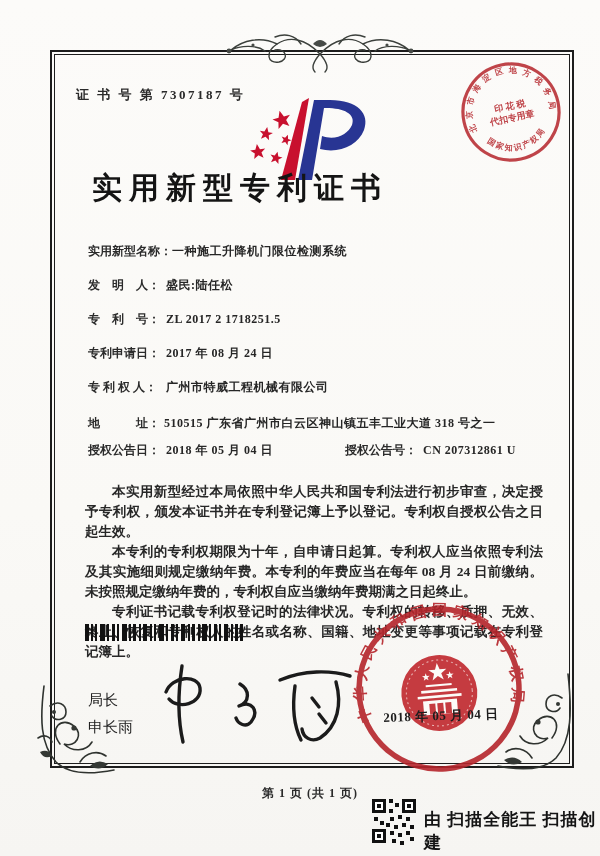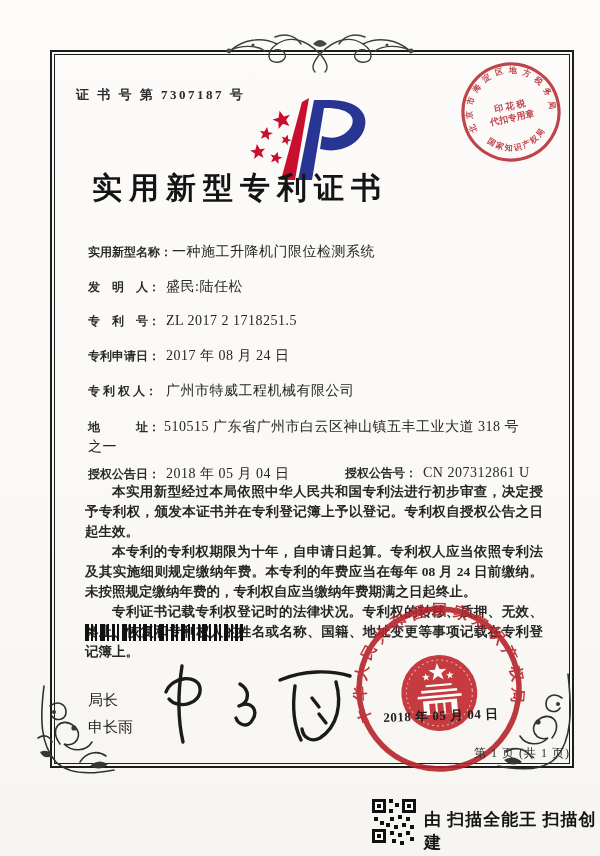--- a/index.html
+++ b/index.html
@@ -10,39 +10,39 @@
   }
   .frame{position:absolute;left:50px;top:50px;width:520px;height:714px;border:2.5px solid #1d1d1d;}
   .frame-inner{position:absolute;inset:2px;border:1px solid #1d1d1d;}
   .cert-no{position:absolute;left:76px;top:86px;font-size:13px;font-weight:bold;letter-spacing:2.5px;color:#2a2a2a;}
   .logo{position:absolute;left:242px;top:96px;}
   .title{position:absolute;left:0;top:168px;width:480px;text-align:center;
     font-size:30px;font-weight:bold;letter-spacing:7px;color:#141414;}
   .fields{position:absolute;left:88px;top:243px;width:452px;}
   .frow{display:flex;align-items:baseline;margin-bottom:17px;}
   .flabel{flex:0 0 78px;font-size:12px;font-weight:bold;letter-spacing:0;color:#2b2b2b;white-space:nowrap;}
-  .fvalue{font-size:14px;font-weight:normal;color:#262626;letter-spacing:.5px;}
+  .fvalue{font-size:12px;font-weight:bold;color:#262626;letter-spacing:.5px;}
   .addr{width:436px;margin:0 0 0 0;font-size:14px;font-weight:bold;line-height:19px;color:#262626;}
   .addr .flabel{display:inline;font-size:12px;margin-right:4px;text-align:center;}
   .grant{position:relative;margin-top:9px;height:20px;}
   .grant .pair{position:absolute;display:flex;align-items:baseline;white-space:nowrap;}
   .grant .pair.right{left:257px;}
   .grant .flabel{flex:0 0 auto;margin-right:6px;}
   .body-text{position:absolute;left:85px;top:482px;width:458px;
     font-size:13.5px;font-weight:bold;line-height:20px;color:#272727;text-align:justify;}
   .body-text p{margin:0;text-indent:2em;}
   .barcode{position:absolute;left:85px;top:624px;}
   .sig-labels{position:absolute;left:88px;top:687px;font-size:15px;font-weight:normal;color:#1e1e1e;line-height:27px;}
   .sig-script{position:absolute;left:152px;top:652px;}
   .seal-main{position:absolute;left:350px;top:600px;}
   .seal-date{position:absolute;left:356px;top:707px;width:170px;text-align:center;
     font-size:13px;font-weight:bold;color:#1d1d1d;transform:rotate(-2deg);letter-spacing:.5px;}
   .seal-tax{position:absolute;left:455px;top:56px;}
-  .page-number{position:absolute;left:50px;top:745px;width:520px;text-align:right;
-    font-size:12px;font-weight:normal;color:#2a2a2a;letter-spacing:1px;}
+  .page-number{position:absolute;left:50px;top:785px;width:520px;text-align:center;
+    font-size:12px;font-weight:bold;color:#2a2a2a;letter-spacing:1px;}
   .flourish-top{position:absolute;left:205px;top:32px;}
   .flourish-bl{position:absolute;left:30px;top:682px;}
   .flourish-br{position:absolute;left:487px;top:668px;}
   .qr{position:absolute;left:372px;top:797px;}
   .scan-text{position:absolute;left:424px;top:808px;font-size:17px;font-weight:bold;
     color:#141414;letter-spacing:1px;font-family:"Liberation Serif",serif;}
 </style>
 </head>
 <body>
 

